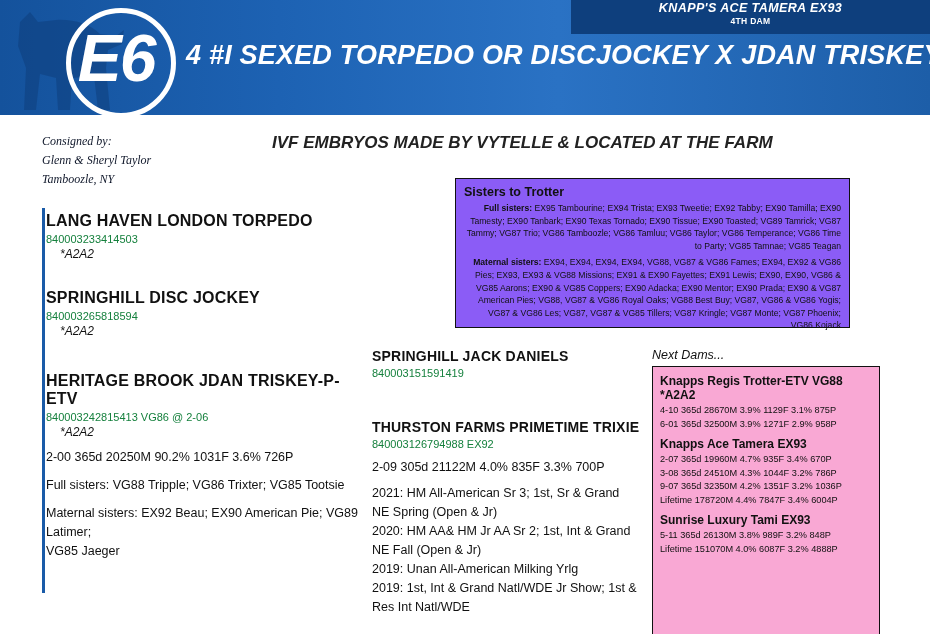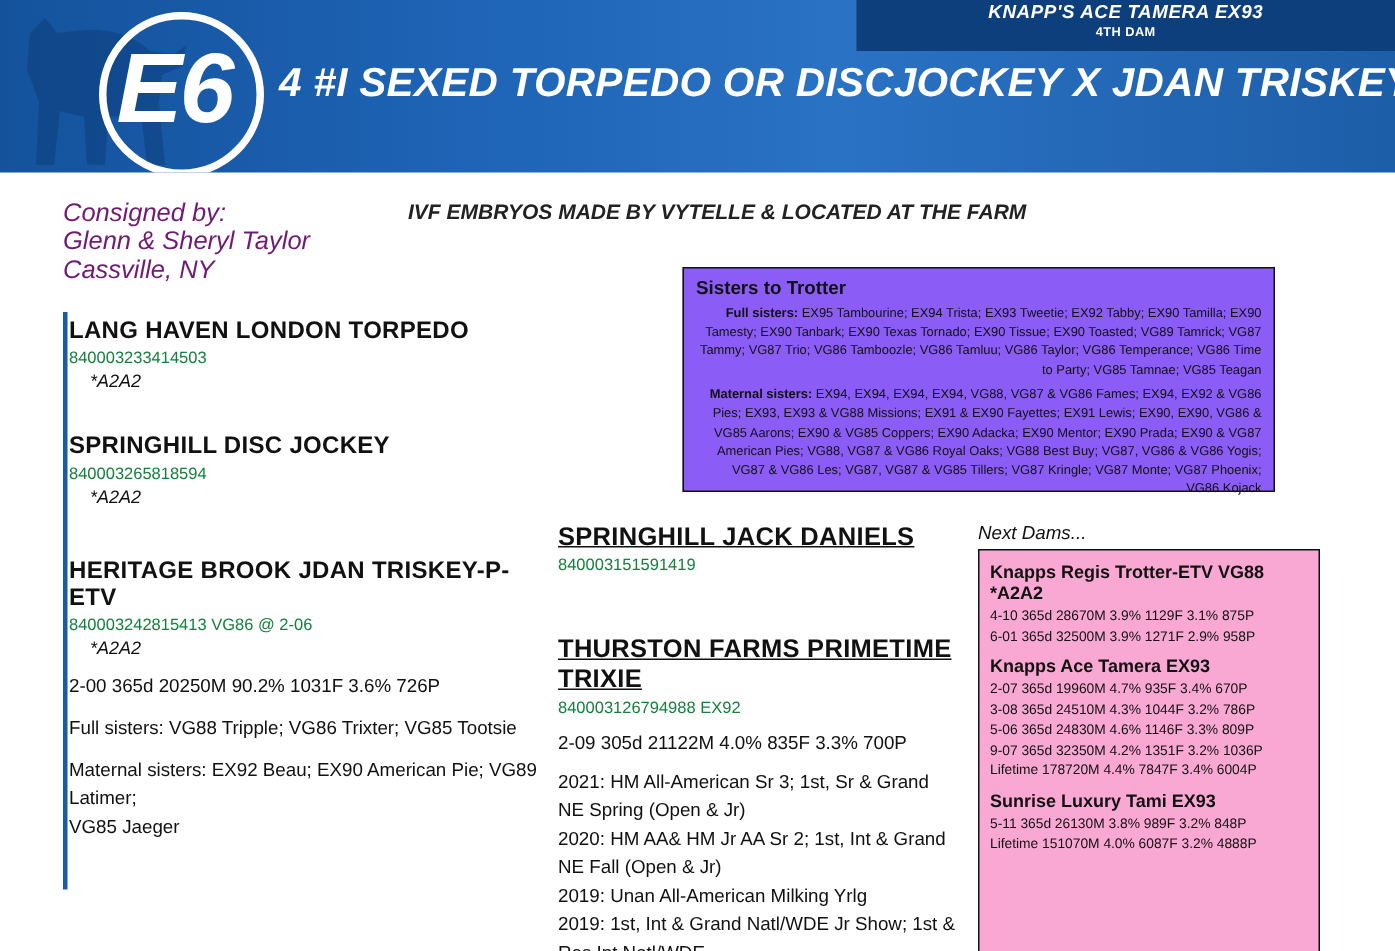--- a/index.html
+++ b/index.html
@@ -53,40 +53,40 @@
     font-size:27px;letter-spacing:.2px;white-space:nowrap;
   }
   
   .left-rule{
     position:absolute;left:42px;top:208px;width:3px;height:385px;
     background:#1a5ba8;
   }
   
   .consigned{
     position:absolute;left:42px;top:132px;width:230px;
-    font-size:17px;line-height:19px;font-style:italic;color:#701a75;
+    font-size:12px;line-height:19px;font-style:italic;color:#0f172a;font-family:Liberation Serif, serif;
   }
   .ivf-note{
     position:absolute;left:272px;top:133px;
-    font-size:14px;font-style:italic;font-weight:bold;color:#222;
+    font-size:17px;font-style:italic;font-weight:bold;color:#222;
     white-space:nowrap;
   }
   
   .col1{position:absolute;left:46px;top:212px;width:320px;}
   .anim-name{
     font-size:16px;font-weight:bold;letter-spacing:.2px;margin:0 0 3px 0;
     color:#111;
   }
   .anim-id{font-size:11px;margin:0 0 2px 0;color:#15803d;}
   .anim-sub{font-size:12px;font-style:italic;margin:0;color:#111;padding-left:14px;}
   .blk{margin-bottom:28px;}
   .line{font-size:12.5px;line-height:19px;color:#111;margin:0;}
   
   .col2{position:absolute;left:372px;top:348px;width:268px;}
-  .col2 .anim-name{font-size:17px;text-decoration:underline;}
+  .col2 .anim-name{font-size:14px;}
   
   .sisters-box{
     position:absolute;left:455px;top:178px;width:395px;height:150px;
     border:1.5px solid #111;background:#8b5cf6;
     padding:6px 8px 4px 8px;box-sizing:border-box;
   }
   .sisters-title{font-size:12.5px;font-weight:bold;margin:0 0 3px 0;}
   .sisters-p{font-size:8.6px;line-height:12.6px;margin:0 0 4px 0;text-align:right;}
   .sisters-p b{font-weight:bold;}
   
@@ -118,21 +118,21 @@
 
   <div class="header-topbar">
     <div class="topbar-line1">KNAPP'S ACE TAMERA EX93</div>
     <div class="topbar-line2">4TH DAM</div>
   </div>
 </div>
 
 <div class="consigned">
   <div>Consigned by:</div>
   <div>Glenn &amp; Sheryl Taylor</div>
-  <div>Cassville, NY</div>
+  <div>Tamboozle, NY</div>
 </div>
 
 <div class="ivf-note">IVF EMBRYOS MADE BY VYTELLE &amp; LOCATED AT THE FARM</div>
 
 <div class="left-rule"></div>
 
 <div class="col1">
 
   <div class="blk">
     <div class="anim-name">LANG HAVEN LONDON TORPEDO</div>
@@ -187,21 +187,20 @@
   <div>
     <div class="nd-name">Knapps Regis Trotter-ETV VG88 *A2A2</div>
     <p class="nd-line">4-10 365d 28670M 3.9% 1129F 3.1% 875P</p>
     <p class="nd-line">6-01 365d 32500M 3.9% 1271F 2.9% 958P</p>
   </div>
 
   <div style="margin-top:6px;">
     <div class="nd-name">Knapps Ace Tamera EX93</div>
     <p class="nd-line">2-07 365d 19960M 4.7% 935F 3.4% 670P</p>
     <p class="nd-line">3-08 365d 24510M 4.3% 1044F 3.2% 786P</p>
-    <p class="nd-line">5-06 365d 24830M 4.6% 1146F 3.3% 809P</p>
     <p class="nd-line">9-07 365d 32350M 4.2% 1351F 3.2% 1036P</p>
     <p class="nd-line">Lifetime 178720M 4.4% 7847F 3.4% 6004P</p>
   </div>
 
   <div style="margin-top:6px;">
     <div class="nd-name">Sunrise Luxury Tami EX93</div>
     <p class="nd-line">5-11 365d 26130M 3.8% 989F 3.2% 848P</p>
     <p class="nd-line">Lifetime 151070M 4.0% 6087F 3.2% 4888P</p>
   </div>
 </div>

